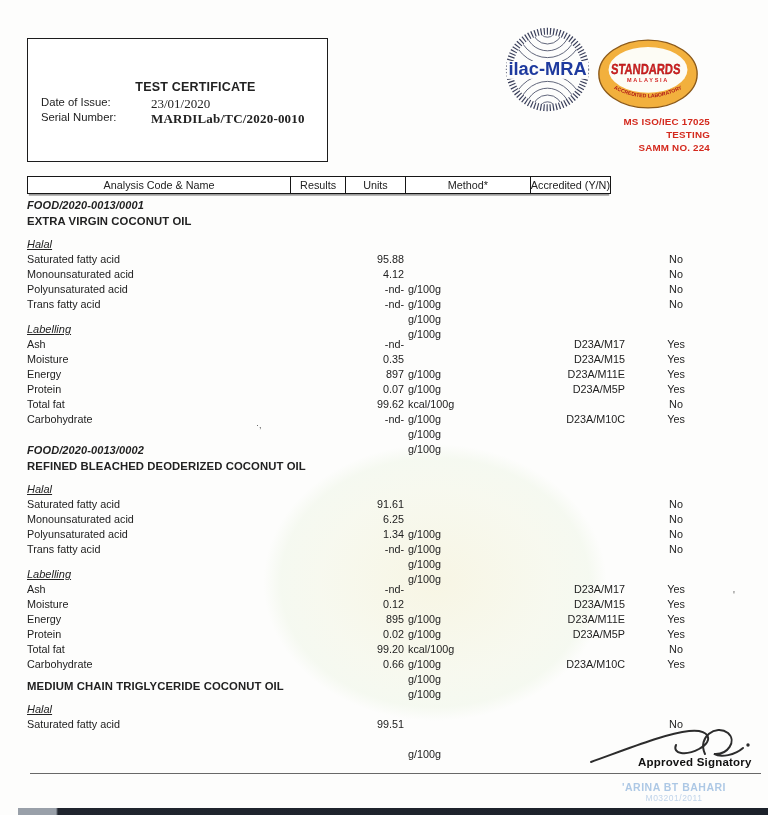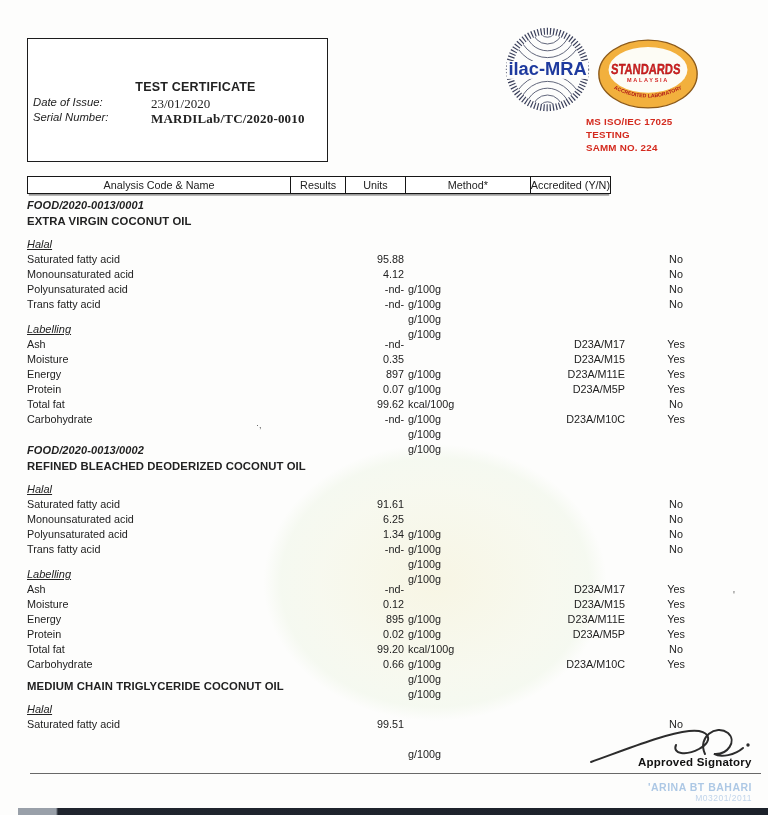--- a/index.html
+++ b/index.html
@@ -21,28 +21,28 @@
   }
   
   .header-box {
     position:absolute; left:27px; top:38px; width:301px; height:124px;
     border:1.7px solid #1c1c1c; background:#fff; box-sizing:border-box;
   }
   .hb-title { position:absolute; left:36px; right:0; top:41px; text-align:center;
     font-weight:bold; font-size:12.5px; letter-spacing:.2px; }
   .hb-row { position:absolute; left:5px; right:4px; height:15px; font-size:11.3px; }
   .hb-row1 { top:57px; } .hb-row2 { top:72px; }
-  .hb-label { position:absolute; left:0;font-style:italic; }
+  .hb-label { position:absolute; left:8px; }
   .hb-value { position:absolute; left:118px; font-family:"Liberation Serif", serif; font-size:13px; }
   .hb-value.bold { font-weight:bold; letter-spacing:.2px; }
 
   
   .ilac-logo { position:absolute; left:505px; top:27px; width:85px; height:85px; }
   .standards-logo { position:absolute; left:596px; top:38px; width:104px; height:72px; }
-  .accred-lines { position:absolute; left:586px; top:115px; width:124px; text-align:left;
+  .accred-lines { position:absolute; left:586px; top:115px; width:124px; text-align:right;
     color:#d42a1e; font-weight:bold; font-size:9.8px; line-height:13px; letter-spacing:.2px; }
 
   
   .table-header {
     position:absolute; left:27px; top:176px; width:584px; height:18px;
     display:flex; border:1.8px solid #161616; box-sizing:border-box; background:#fff;
     font-size:10.8px; box-shadow:0 3.5px 0 -1.8px #9b9b9b;
   }
   .th-cell { display:flex; align-items:center; justify-content:center;
     border-right:1.6px solid #161616; box-sizing:border-box; white-space:nowrap; }
@@ -67,21 +67,21 @@
   .c-accr   { width:116px; text-align:center; padding-right:14px; box-sizing:border-box; }
 
   
   .speck { position:absolute; left:256px; top:420px; font-size:9px; color:#555; }
   .quote-mark { position:absolute; left:733px; top:590px; font-size:10px; color:#666; }
 
   
   .signature-svg { position:absolute; left:585px; top:718px; width:172px; height:55px; }
   .approved-signatory { position:absolute; left:638px; top:756px; font-weight:bold; font-size:11.5px; letter-spacing:.2px; color:#111; }
   .footer-rule { position:absolute; left:30px; top:773px; width:731px; border-top:1.4px solid #4e4e4e; opacity:.85; }
-  .stamp { position:absolute; left:596px; top:781px; width:156px; text-align:right; }
+  .stamp { position:absolute; left:596px; top:781px; width:156px; text-align:center; }
   .stamp-name { font-weight:bold; font-size:10.5px; color:rgba(125,168,215,.62); letter-spacing:.5px; }
   .stamp-number { font-size:8.5px; color:rgba(125,168,215,.48); letter-spacing:.5px; }
   .bottom-bar { position:absolute; left:18px; top:808px; width:750px; height:7px;
     background:linear-gradient(90deg, #99a0a9 0px, #99a0a9 38px, #20252e 40px, #1c212a 100%); }
 </style>
 </head>
 <body>
 
 <div class="page">
 

